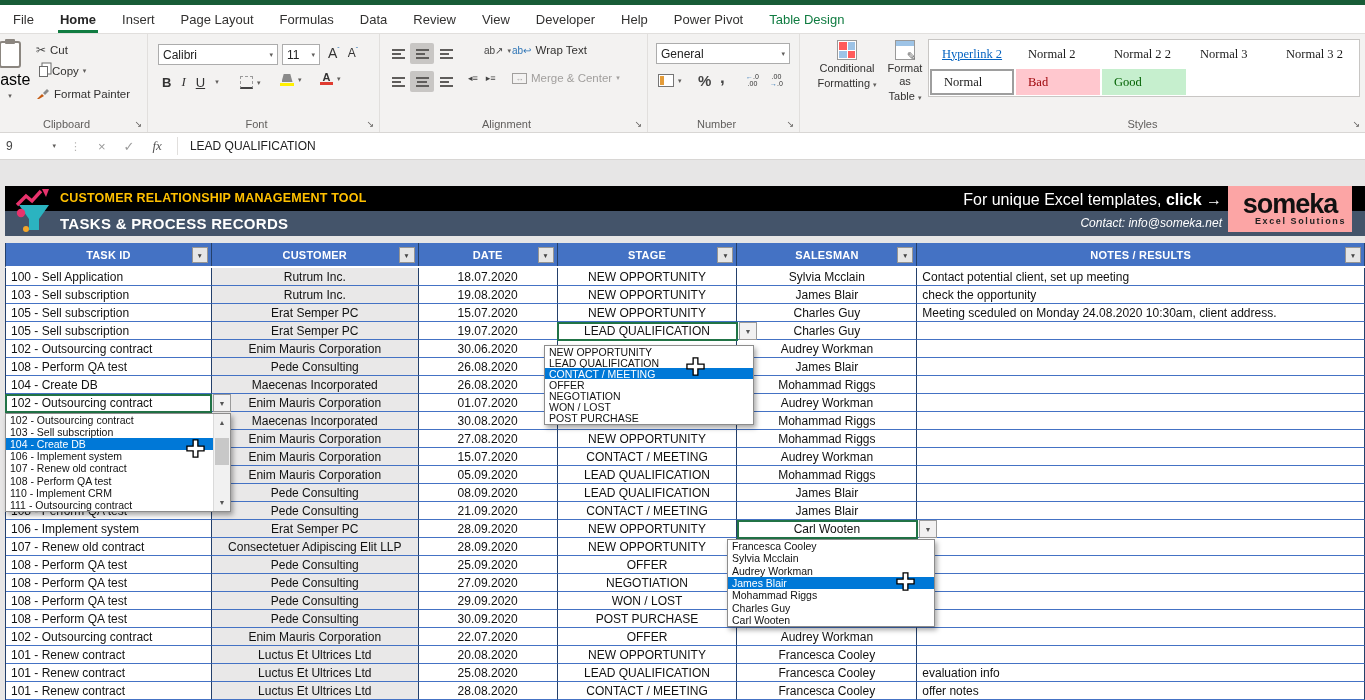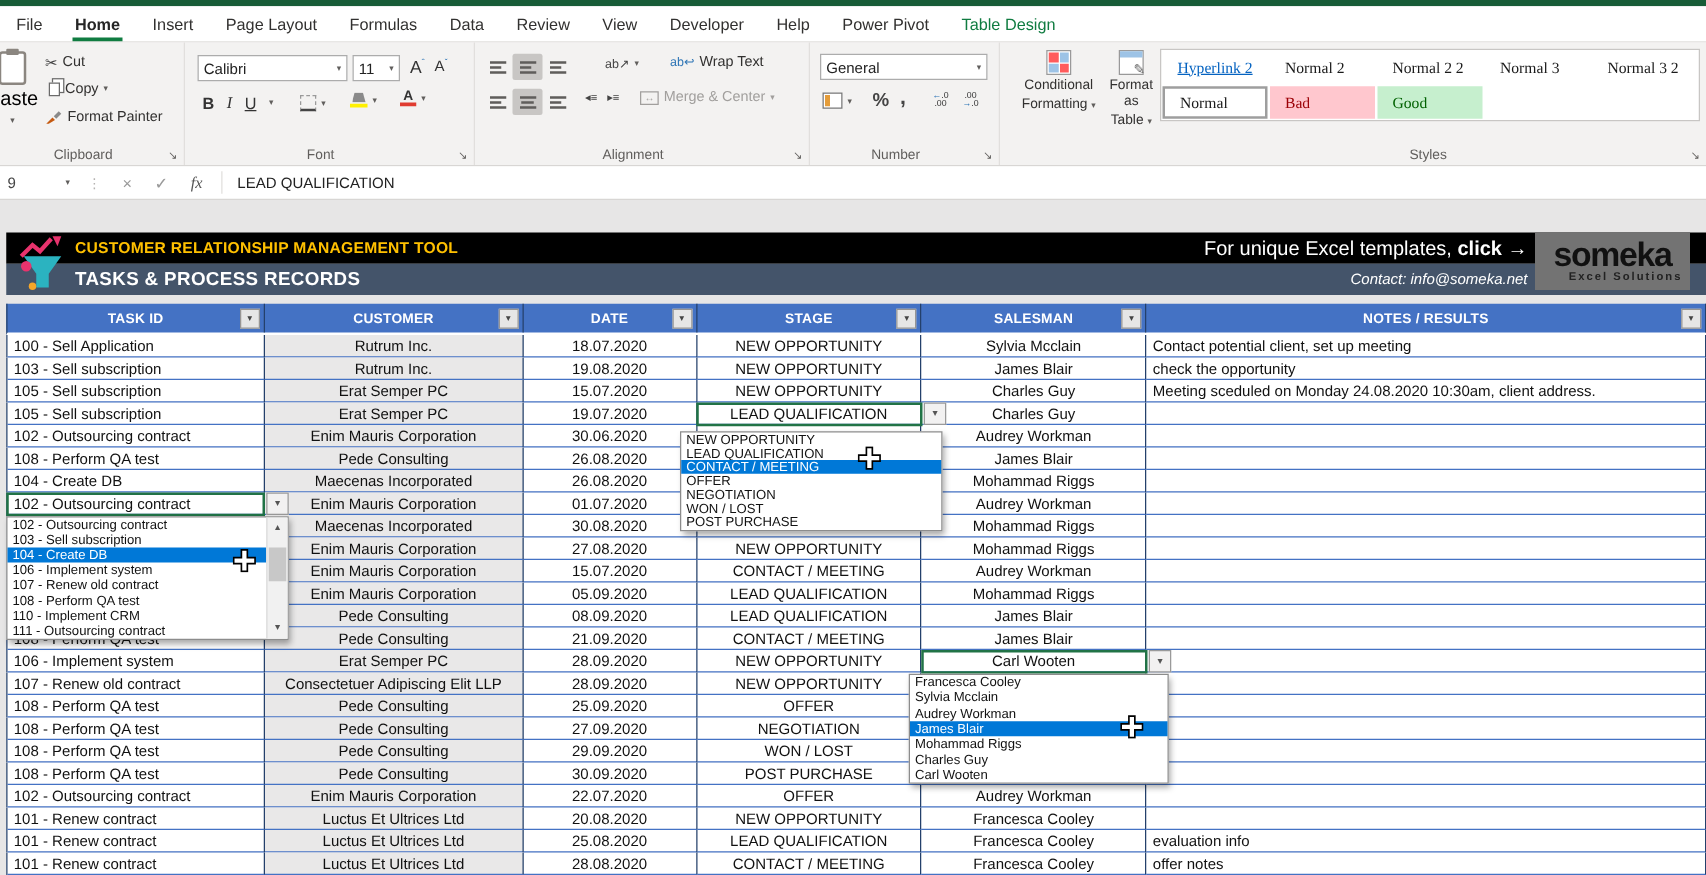--- a/index.html
+++ b/index.html
@@ -84,21 +84,21 @@
 
   
   #banner-black { position:absolute; left:5px; top:186px; width:1360px; height:25px; background:#000; }
   #banner-slate { position:absolute; left:5px; top:211px; width:1360px; height:25px; background:#44546A; }
   #banner-icon { position:absolute; left:13px; top:188px; z-index:2; }
   #banner-cat { position:absolute; left:60px; top:191px; color:#FFC000; font-weight:bold; font-size:12.5px; letter-spacing:.2px; z-index:2; }
   #banner-title { position:absolute; left:60px; top:215px; color:#fff; font-weight:bold; font-size:15px; letter-spacing:.3px; z-index:2; }
   #banner-promo { position:absolute; right:143px; top:191px; color:#fff; font-size:16px; z-index:2; }
   #banner-promo b { font-weight:bold; }
   #banner-contact { position:absolute; right:143px; top:216px; color:#fff; font-size:12px; font-style:italic; z-index:2; }
-  #logo { position:absolute; left:1228px; top:186px; width:124px; height:46px; background:#737373; z-index:3;
+  #logo { position:absolute; left:1228px; top:186px; width:124px; height:46px; background:#fca5a5; z-index:3;
           display:flex; flex-direction:column; align-items:center; justify-content:center; }
   #logo-text { font-size:27px; font-weight:bold; color:#111; line-height:24px; letter-spacing:-1px; }
   #logo-sub { font-size:9px; font-weight:bold; color:#222; letter-spacing:1.6px; align-self:flex-end; padding-right:6px; }
 
   
   #crm-table { position:absolute; left:5px; top:243px; width:1360px; }
   #thead { display:flex; height:25px; background:#4472C4; border-bottom:2px solid #fff; border-left:1px solid #24406B; }
   .th { position:relative; display:flex; align-items:center; justify-content:center; color:#fff; font-weight:bold;
         font-size:11px; border-right:1px solid #24406B; letter-spacing:.2px; }
   .filter-btn { position:absolute; right:3px; top:4px; width:16px; height:16px; background:#E6E6E6;
@@ -254,21 +254,21 @@
             <i></i>
             <i></i>
           </span>
         </span>
     </div>
     <div class="ritem" style="left:88px; top:11px;">
       <span style="font-size:10px; color:#444;margin-left:16px;">ab↗</span>
       <span class="caret">▾</span>
     </div>
     <div class="ritem" style="left:132px; top:10px;">
-      <span style="font-size:10px; color:#2E75B6;margin-left:24px;">ab↩</span>
+      <span style="font-size:10px; color:#2E75B6;">ab↩</span>
       <span>Wrap Text</span>
     </div>
     <div class="ritem" style="left:6px; top:37px; gap:0;">
       <span class="abtn">
           <span class="bars left">
             <i></i>
             <i></i>
             <i></i>
           </span>
         </span>

